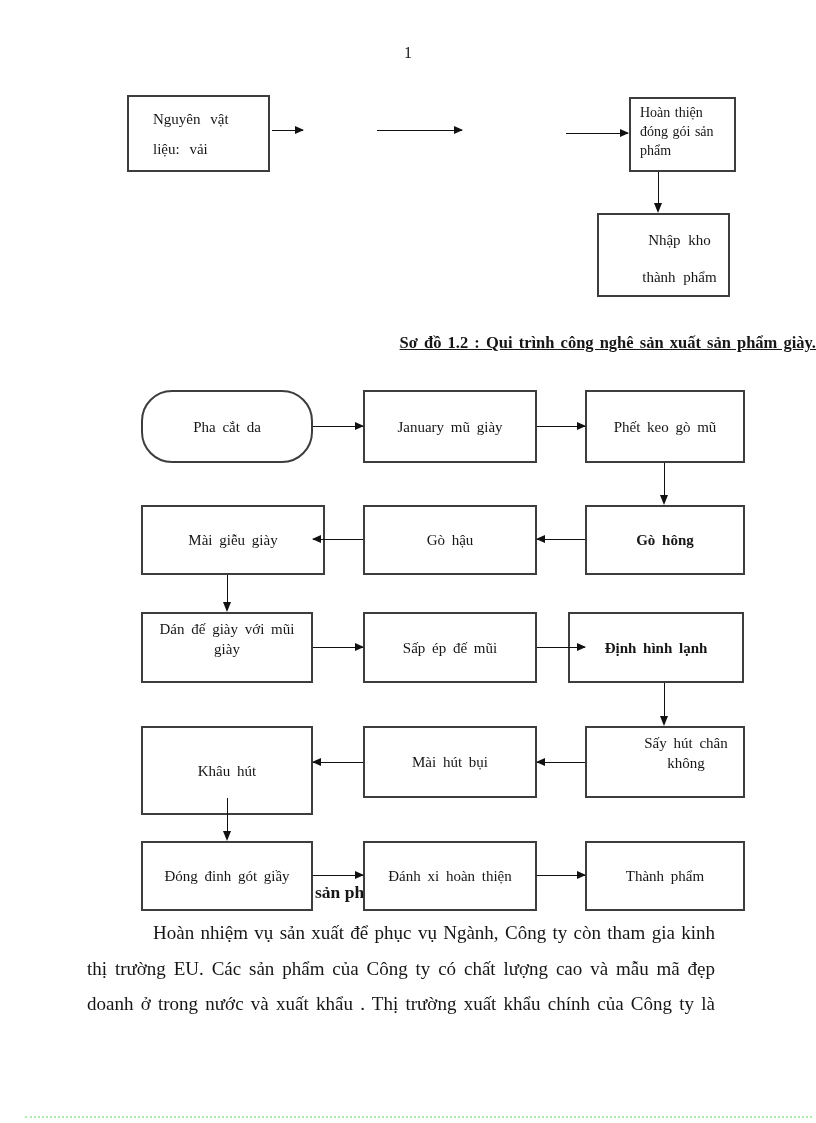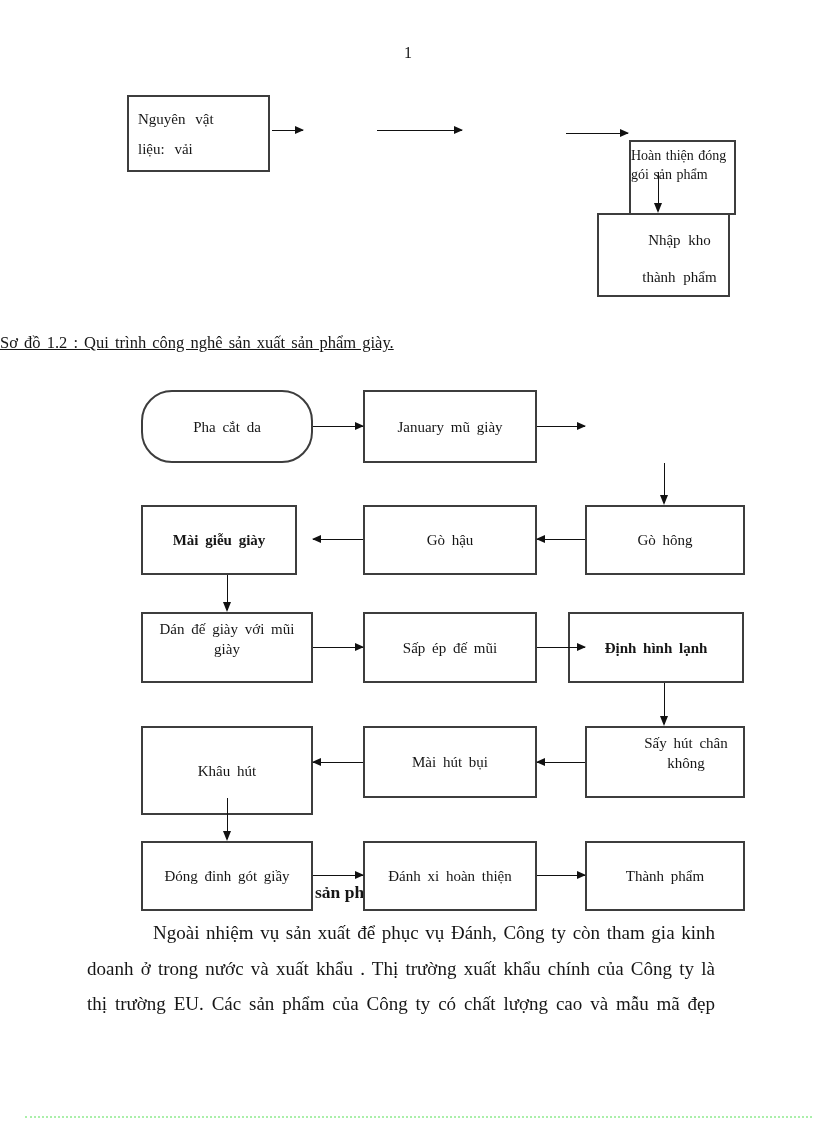--- a/index.html
+++ b/index.html
@@ -26,27 +26,27 @@
     font-size:15px;word-spacing:3px;
     z-index:2;line-height:20px;
   }
   .fbox.v-top{align-items:flex-start;padding-top:5px;}
   .fbox .wrap-narrow{display:inline-block;max-width:150px;}
   
   .tbox{
     position:absolute;border:2px solid #3d3d3d;background:#fff;
     box-sizing:border-box;z-index:2;font-size:15px;
   }
-  .material-box{left:127px;top:95px;width:143px;height:77px;padding:7px 0 0 9px;word-spacing:6px;line-height:30px;}
-  .finish-box{left:629px;top:97px;width:107px;height:75px;padding:4px 4px 0 0;font-size:14px;line-height:19px;word-spacing:1px;margin-top:43px;}
+  .material-box{left:127px;top:95px;width:143px;height:77px;padding:7px 0 0 24px;word-spacing:6px;line-height:30px;}
+  .finish-box{left:629px;top:97px;width:107px;height:75px;padding:4px 4px 0 9px;font-size:14px;line-height:19px;word-spacing:1px;}
   .warehouse-box{left:597px;top:213px;width:133px;height:84px;text-align:center;padding-top:7px;line-height:37px;word-spacing:4px;padding-left:32px;}
   
   .diagram-title{
     position:absolute;top:333px;left:0;width:100%;
-    text-align:left;font-weight:normal;font-size:16.5px;
+    text-align:right;font-weight:bold;font-size:16.5px;
     text-decoration:underline;word-spacing:2px;
   }
   
   .harrow{position:absolute;height:0;border-top:1.6px solid #111;z-index:3;}
   .harrow.dir-right::after{
     content:"";position:absolute;right:-1px;top:-5.5px;
     border-left:9px solid #111;border-top:4.8px solid transparent;border-bottom:4.8px solid transparent;
   }
   .harrow.dir-left::before{
     content:"";position:absolute;left:-1px;top:-5.5px;
@@ -97,24 +97,25 @@
 
   <div class="tbox warehouse-box">
     <div>Nhập kho</div>
     <div>thành  phẩm</div>
   </div>
 
   <div class="diagram-title">Sơ đồ 1.2 : Qui trình  công nghê sản xuất sản phẩm  giày.</div>
 
   <div class="fbox" style="left:141px;top:390px;width:172px;height:73px;border-radius:31px;">Pha cắt da</div>
   <div class="fbox" style="left:363px;top:390px;width:174px;height:73px;">January mũ giày</div>
+  <div class="fbox" style="left:585px;top:390px;width:160px;height:73px;">Phết keo gò mũ</div>
 
-  <div class="fbox" style="left:141px;top:505px;width:156px;height:70px;font-weight:bold;">Mài giễu giày</div>
+  <div class="fbox" style="left:141px;top:505px;width:184px;height:70px;">Mài giễu giày</div>
   <div class="fbox" style="left:363px;top:505px;width:174px;height:70px;">Gò hậu</div>
-  <div class="fbox" style="left:585px;top:505px;width:160px;height:70px;">Gò hông</div>
+  <div class="fbox" style="left:585px;top:505px;width:160px;height:70px;font-weight:bold;">Gò hông</div>
 
   <div class="fbox v-top" style="left:141px;top:612px;width:172px;height:71px;">
       <span class="wrap-narrow">Dán đế giày với mũi giày</span>
     </div>
   <div class="fbox" style="left:363px;top:612px;width:174px;height:71px;">Sấp ép đế mũi</div>
   <div class="fbox" style="left:568px;top:612px;width:176px;height:71px;font-weight:bold;">Định hình  lạnh</div>
 
   <div class="fbox" style="left:141px;top:726px;width:172px;height:89px;">Khâu hút</div>
   <div class="fbox" style="left:363px;top:726px;width:174px;height:72px;">Mài hút bụi</div>
   <div class="fbox v-top" style="left:585px;top:726px;width:160px;height:72px;padding-left:42px;">Sấy hút  chân không</div>
@@ -138,20 +139,20 @@
   <div class="harrow dir-left" style="left:537px;top:762px;width:48px;"></div>
   <div class="harrow dir-left" style="left:313px;top:762px;width:50px;"></div>
   <div class="varrow" style="left:227px;top:798px;height:41px;"></div>
 
   <div class="harrow dir-right" style="left:313px;top:875px;width:50px;"></div>
   <div class="harrow dir-right" style="left:537px;top:875px;width:48px;"></div>
 
   <div class="overlap-fragment">sản ph</div>
 
   <div class="body-paragraph">
-    <div class="pline first">Ngoài nhiệm vụ sản xuất để phục vụ Đánh, Công ty còn tham gia kinh</div>
+    <div class="pline first">Hoàn nhiệm vụ sản xuất để phục vụ Ngành, Công ty còn tham gia kinh</div>
+    <div class="pline">thị trường EU. Các sản phẩm của Công ty có chất lượng cao và mẫu mã đẹp</div>
     <div class="pline">doanh ở trong nước và xuất khẩu . Thị trường xuất khẩu chính của Công ty là</div>
-    <div class="pline">thị trường EU. Các sản phẩm của Công ty có chất lượng cao và mẫu mã đẹp</div>
   </div>
 
   <div class="footer-dotted-line"></div>
 
 </div>
 
 </body></html>

